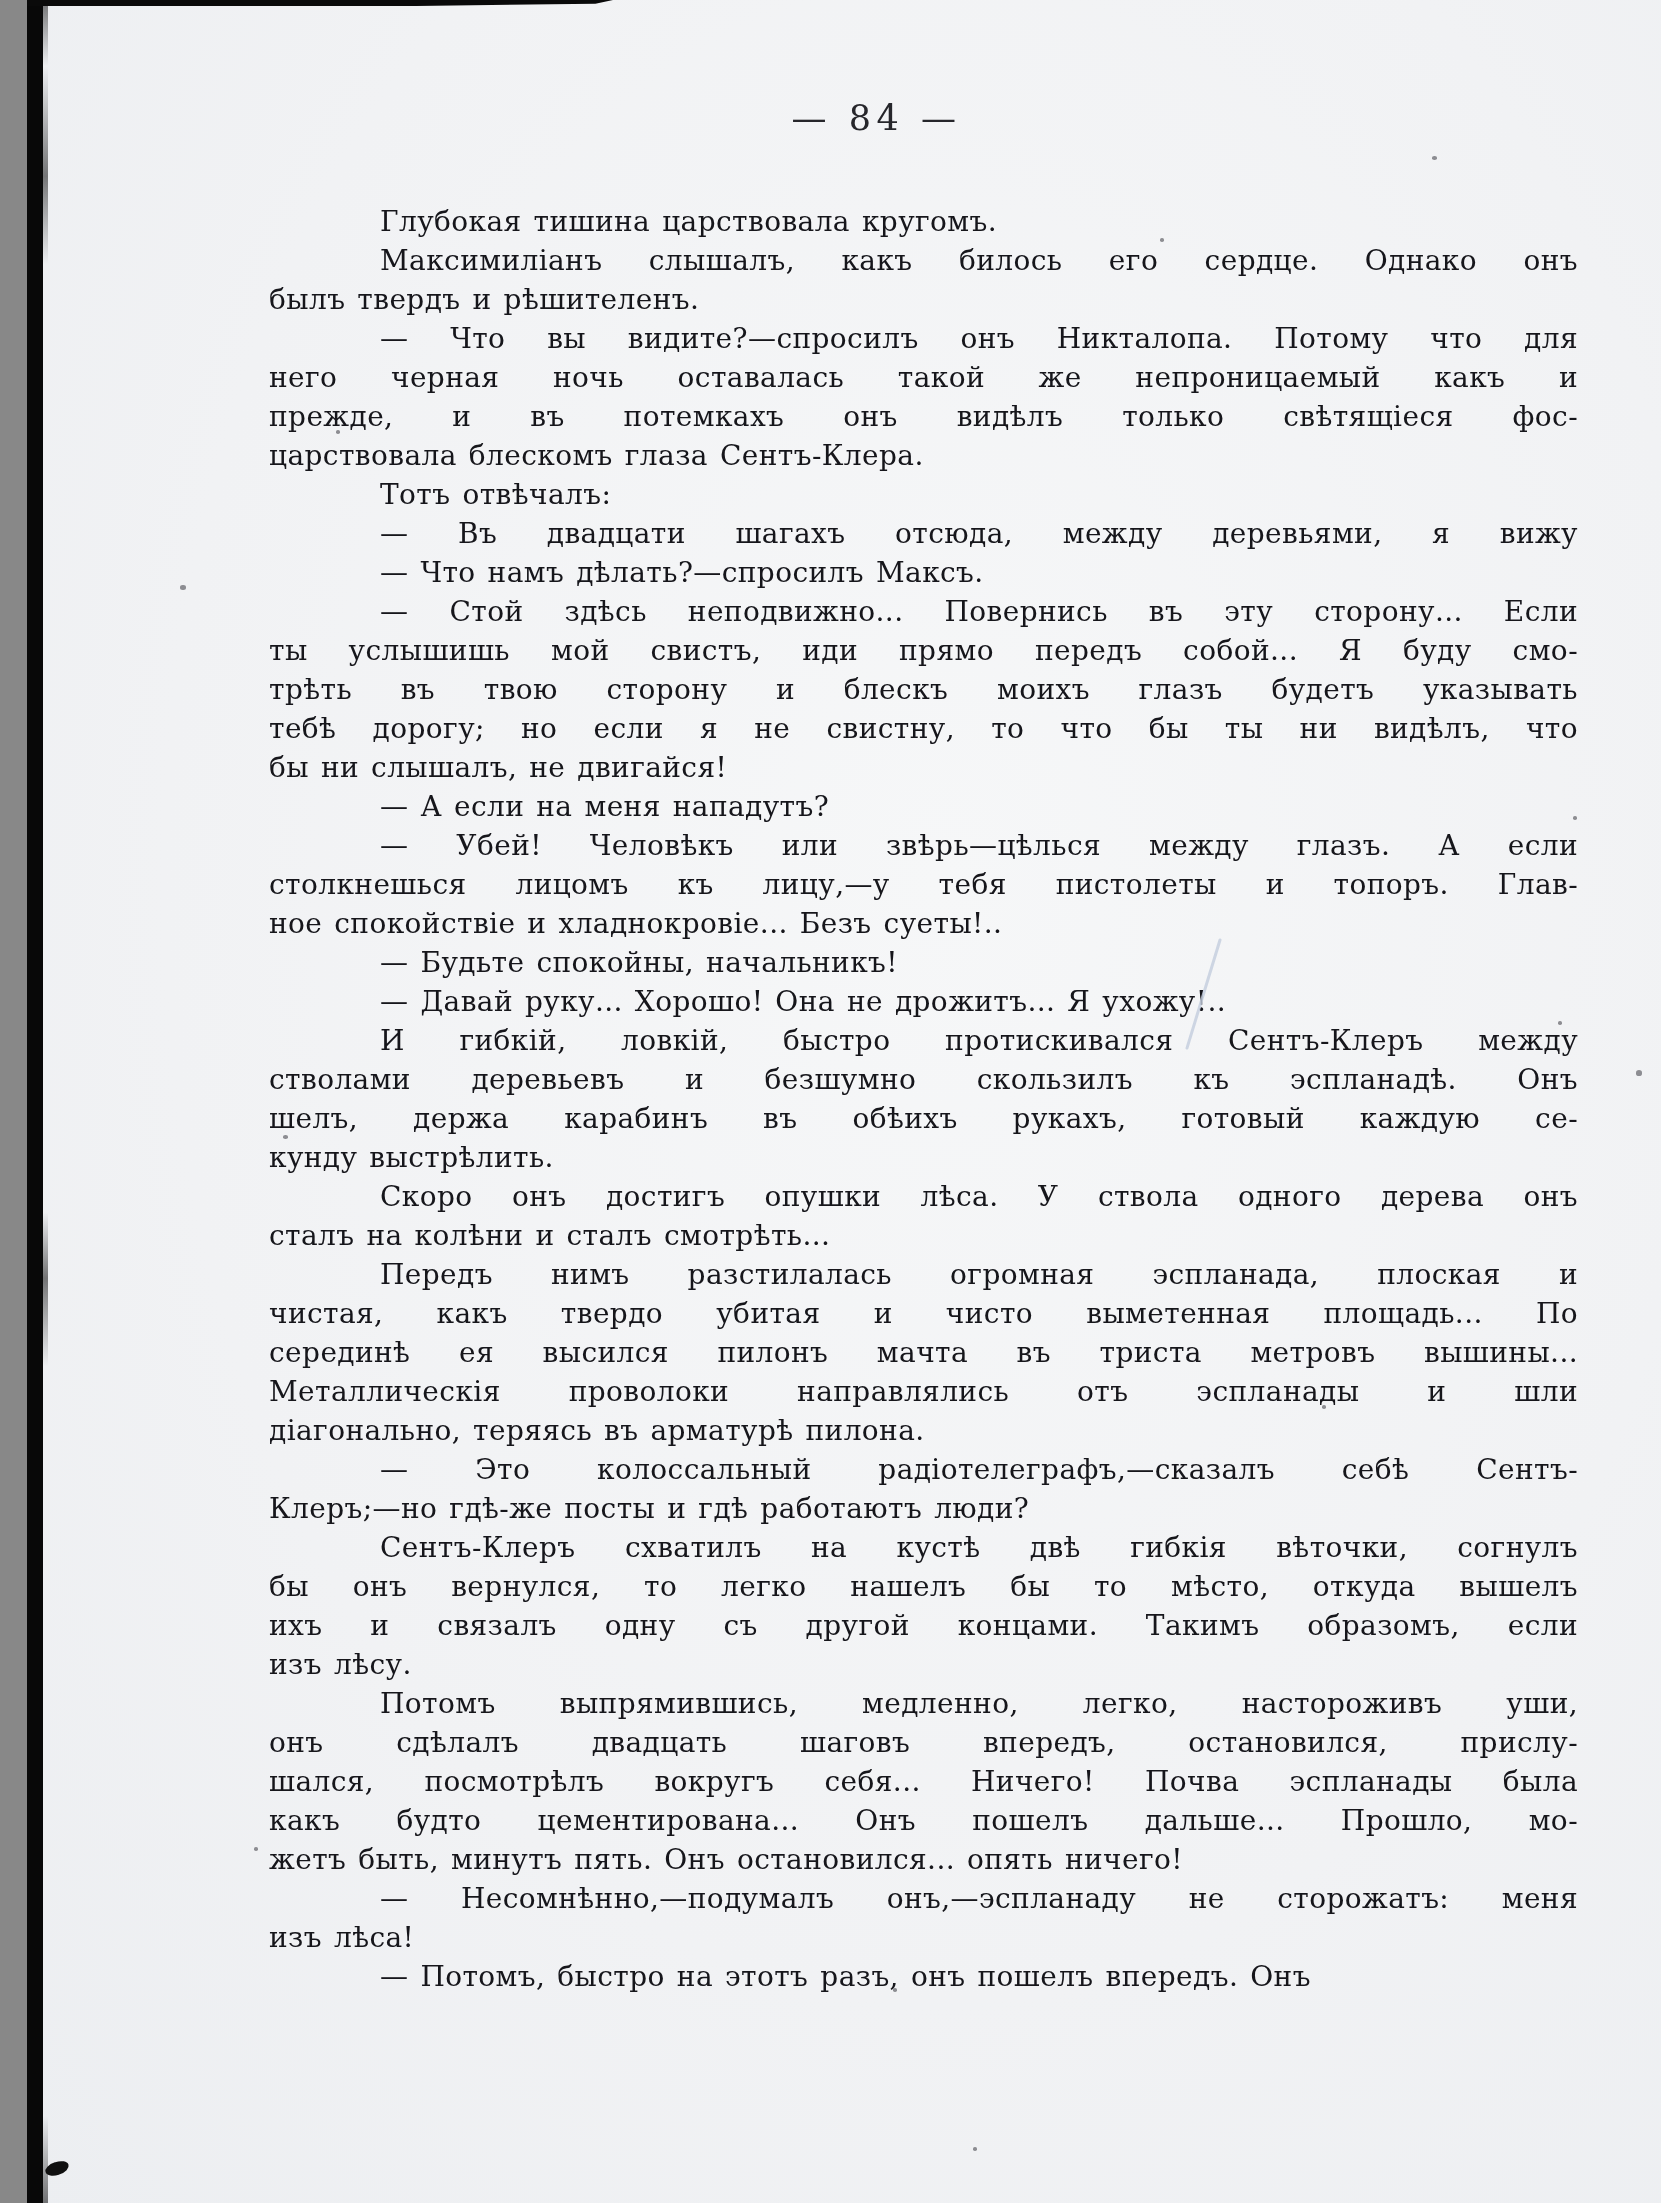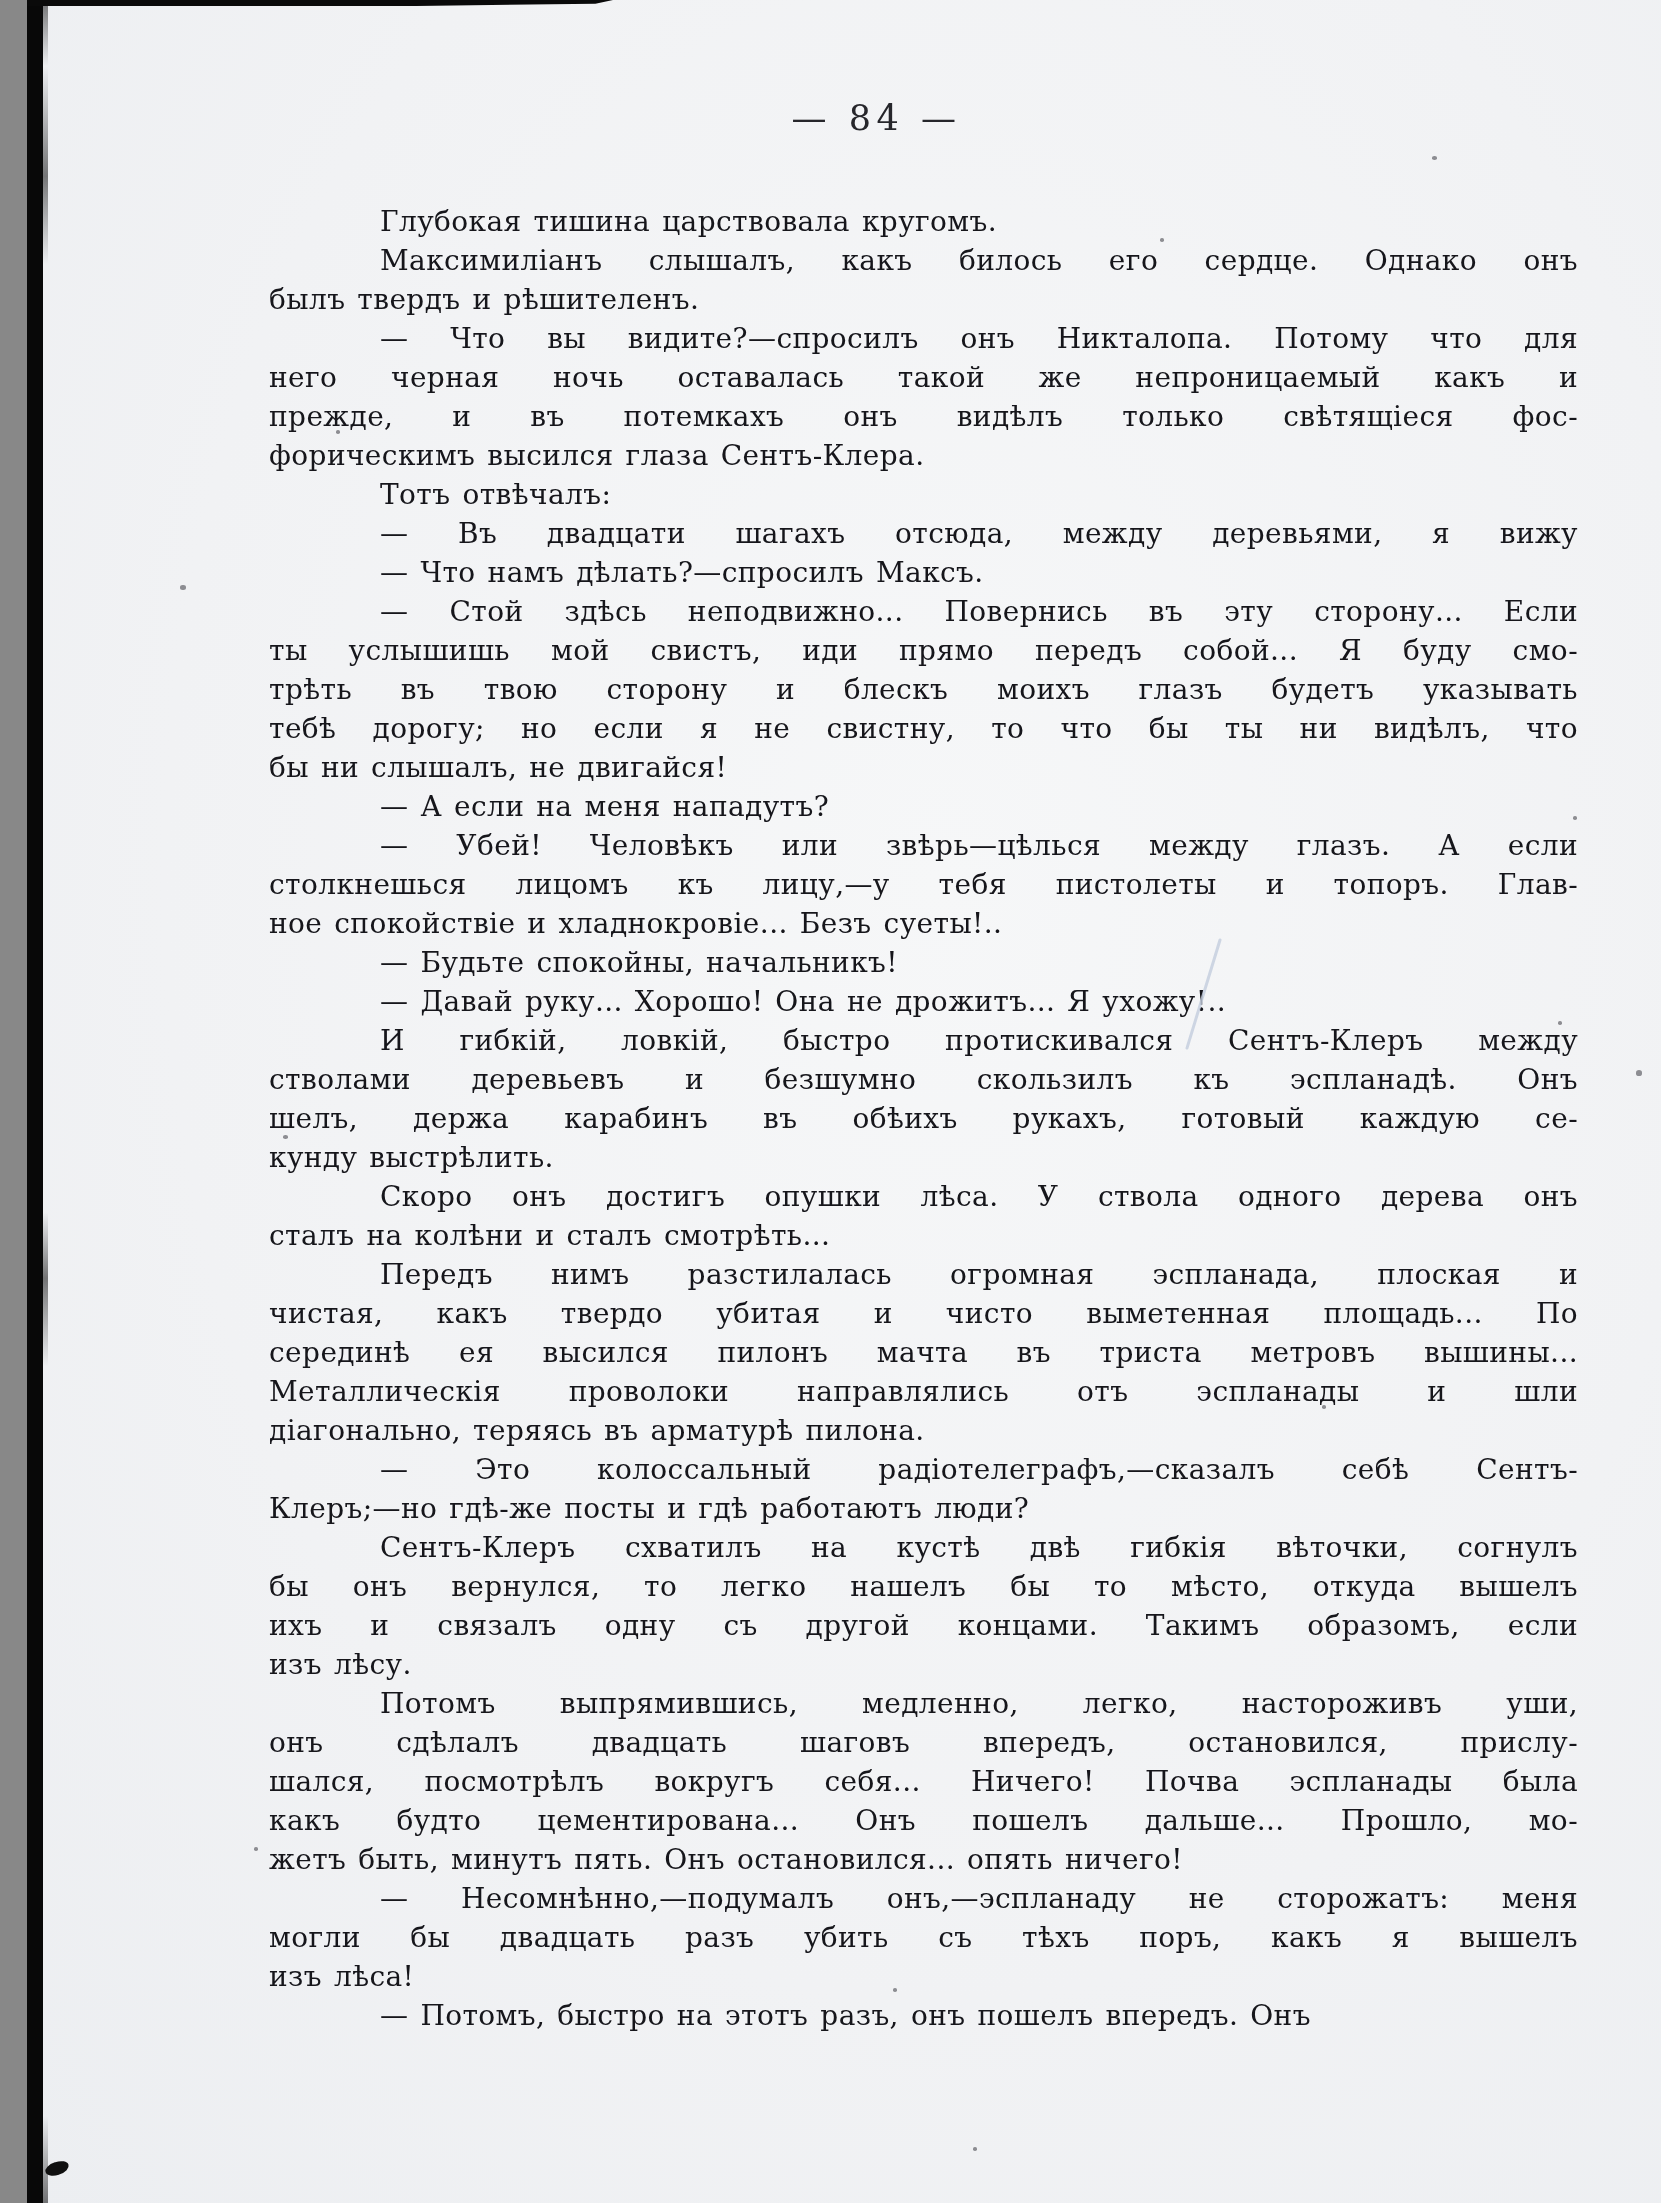--- a/index.html
+++ b/index.html
@@ -76,21 +76,21 @@
 
   <div class="folio">— 84 —</div>
 
   <div class="text-block">
       <div class="line indent para-end">Глубокая тишина царствовала кругомъ.</div>
       <div class="line indent">Максимиліанъ слышалъ, какъ билось его сердце. Однако онъ</div>
       <div class="line para-end">былъ твердъ и рѣшителенъ.</div>
       <div class="line indent">— Что вы видите?—спросилъ онъ Никталопа. Потому что для</div>
       <div class="line">него черная ночь оставалась такой же непроницаемый какъ и</div>
       <div class="line">прежде, и въ потемкахъ онъ видѣлъ только свѣтящіеся фос-</div>
-      <div class="line para-end">форическимъ высился глаза Сентъ-Клера.</div>
+      <div class="line para-end">царствовала блескомъ глаза Сентъ-Клера.</div>
       <div class="line indent para-end">Тотъ отвѣчалъ:</div>
       <div class="line indent">— Въ двадцати шагахъ отсюда, между деревьями, я вижу</div>
       <div class="line indent para-end">— Что намъ дѣлать?—спросилъ Максъ.</div>
       <div class="line indent">— Стой здѣсь неподвижно... Повернись въ эту сторону... Если</div>
       <div class="line">ты услышишь мой свистъ, иди прямо передъ собой... Я буду смо-</div>
       <div class="line">трѣть въ твою сторону и блескъ моихъ глазъ будетъ указывать</div>
       <div class="line">тебѣ дорогу; но если я не свистну, то что бы ты ни видѣлъ, что</div>
       <div class="line para-end">бы ни слышалъ, не двигайся!</div>
       <div class="line indent para-end">— А если на меня нападутъ?</div>
       <div class="line indent">— Убей! Человѣкъ или звѣрь—цѣлься между глазъ. А если</div>
@@ -114,21 +114,20 @@
       <div class="line indent">Сентъ-Клеръ схватилъ на кустѣ двѣ гибкія вѣточки, согнулъ</div>
       <div class="line">бы онъ вернулся, то легко нашелъ бы то мѣсто, откуда вышелъ</div>
       <div class="line">ихъ и связалъ одну съ другой концами. Такимъ образомъ, если</div>
       <div class="line para-end">изъ лѣсу.</div>
       <div class="line indent">Потомъ выпрямившись, медленно, легко, настороживъ уши,</div>
       <div class="line">онъ сдѣлалъ двадцать шаговъ впередъ, остановился, прислу-</div>
       <div class="line">шался, посмотрѣлъ вокругъ себя... Ничего! Почва эспланады была</div>
       <div class="line">какъ будто цементирована... Онъ пошелъ дальше... Прошло, мо-</div>
       <div class="line para-end">жетъ быть, минутъ пять. Онъ остановился... опять ничего!</div>
       <div class="line indent">— Несомнѣнно,—подумалъ онъ,—эспланаду не сторожатъ: меня</div>
-      <div class="line">могли бы двадцать разъ убить съ тѣхъ поръ, какъ я вышелъ</div>
       <div class="line para-end">изъ лѣса!</div>
       <div class="line indent para-end">— Потомъ, быстро на этотъ разъ, онъ пошелъ впередъ. Онъ</div>
     </div>
 
   <div class="scratch"></div>
 
   <div class="speck" style="left:309px;top:430px"></div>
   <div class="speck" style="left:1405px;top:156px;width:4.5px"></div>
   <div class="speck" style="left:1133px;top:238px"></div>
   <div class="speck" style="left:153px;top:585px;width:5.5px;height:4.5px"></div>

